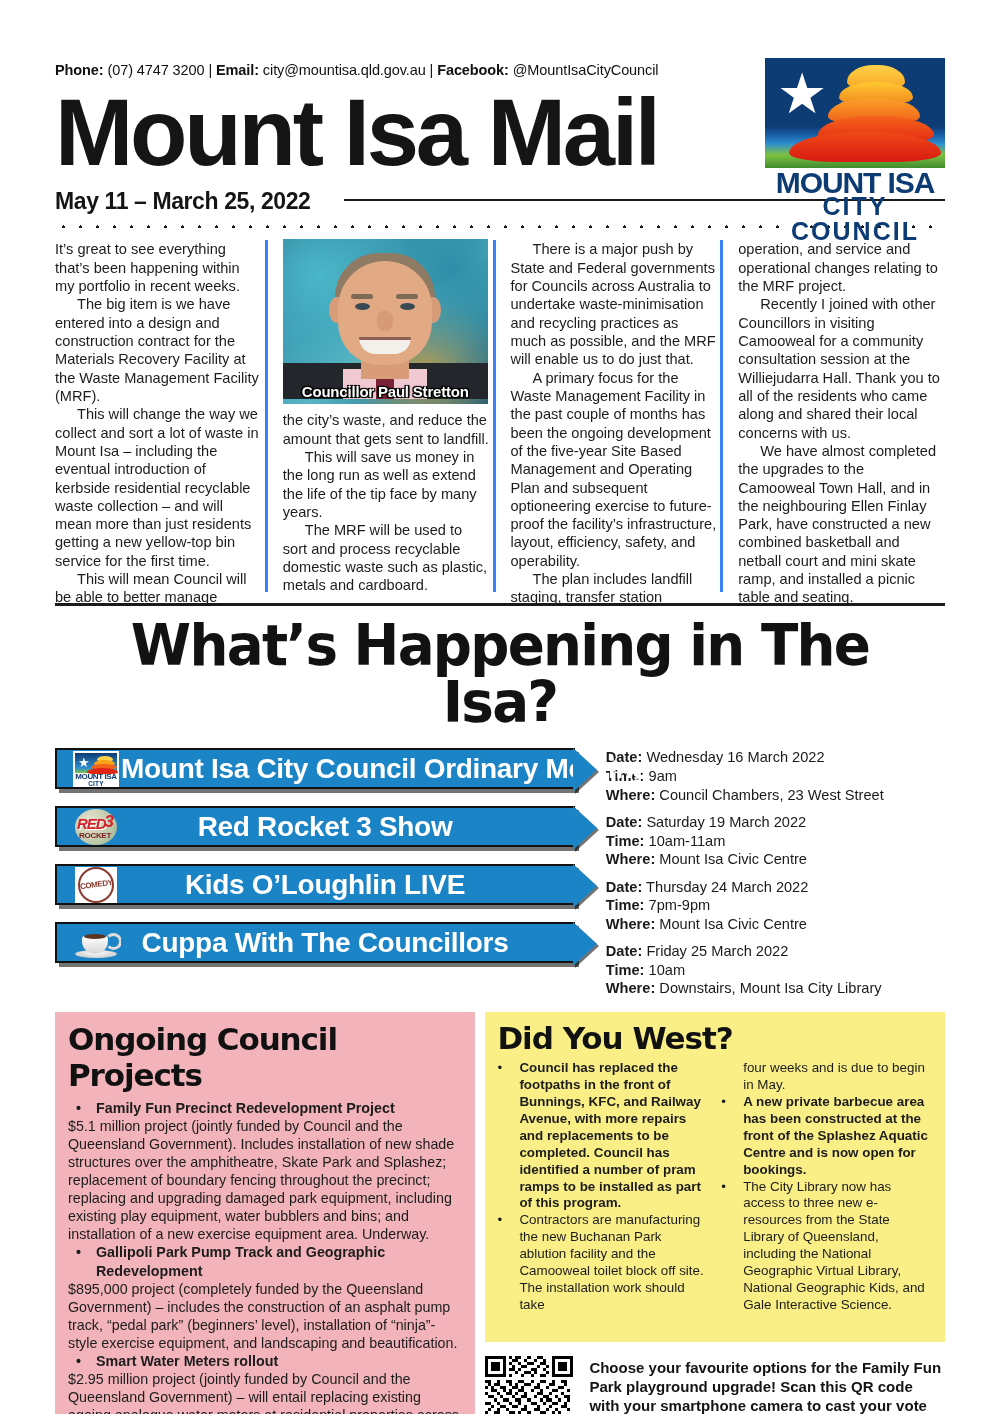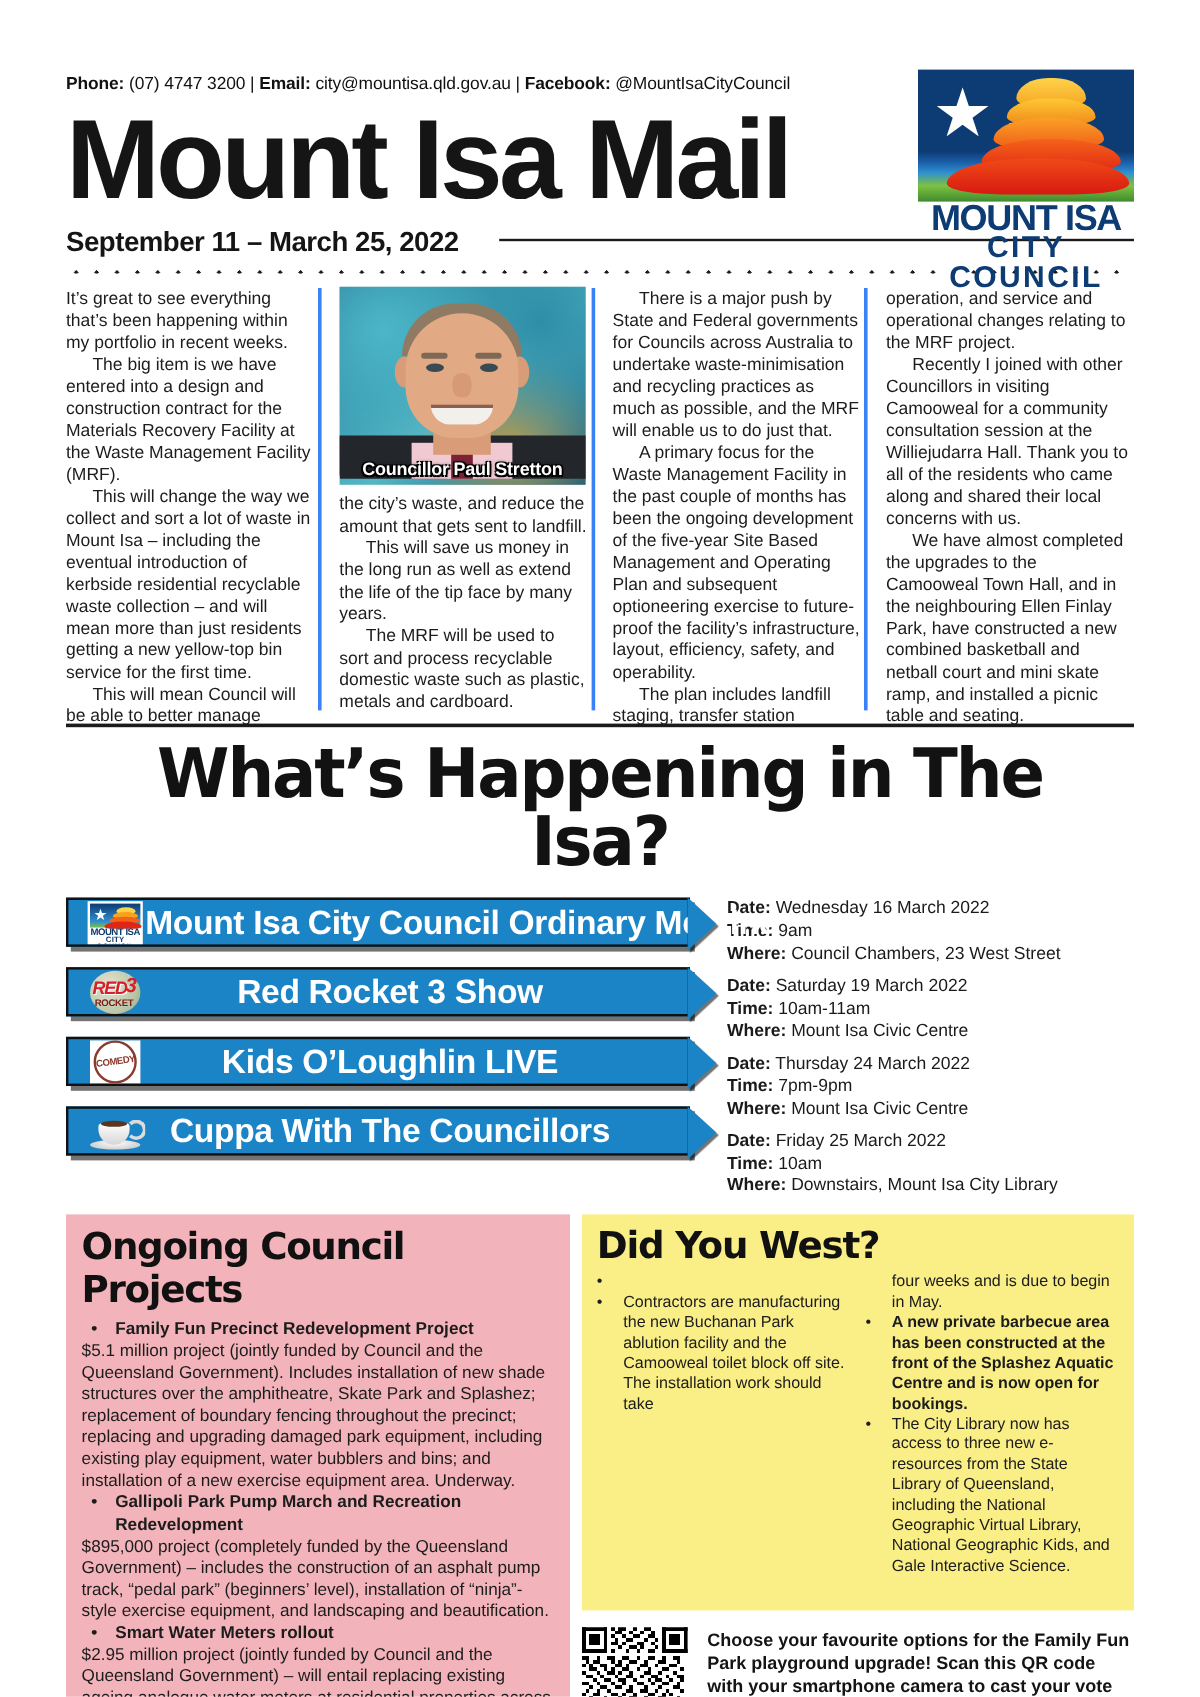--- a/index.html
+++ b/index.html
@@ -219,21 +219,21 @@
     <b>Email:</b>
     <span class="ul">city@mountisa.qld.gov.au</span>
     <span>|</span>
     <b>Facebook:</b>
     <span>@MountIsaCityCouncil</span>
   </div>
 
   <div class="masthead">Mount Isa Mail</div>
 
   <div class="dateline-row">
-    <div class="dateline">September 11 – March 25, 2022</div>
+    <div class="dateline">May 11 – March 25, 2022</div>
     <div class="dateline-rule"></div>
   </div>
 
   <div class="logo">
     <div class="pic">
       <span class="star star1">★</span>
       <span class="star star2">★</span>
       <span class="rock r1"></span>
       <span class="rock r2"></span>
       <span class="rock r3"></span>
@@ -414,21 +414,21 @@
       <div class="proj">
 
         <div class="bullet">
           <span class="b">•</span>
           <span class="t">Family Fun Precinct Redevelopment Project</span>
         </div>
         <p>$5.1 million project (jointly funded by Council and the Queensland Government). Includes installation of new shade structures over the amphitheatre, Skate Park and Splashez; replacement of boundary fencing throughout the precinct; replacing and upgrading damaged park equipment, including existing play equipment, water bubblers and bins; and installation of a new exercise equipment area. Underway.</p>
 
         <div class="bullet">
           <span class="b">•</span>
-          <span class="t">Gallipoli Park Pump March and Recreation Redevelopment</span>
+          <span class="t">Gallipoli Park Pump Track and Geographic Redevelopment</span>
         </div>
         <p>$895,000 project (completely funded by the Queensland Government) – includes the construction of an asphalt pump track, “pedal park” (beginners’ level), installation of “ninja”-style exercise equipment, and landscaping and beautification.</p>
 
         <div class="bullet">
           <span class="b">•</span>
           <span class="t">Smart Water Meters rollout</span>
         </div>
         <p>$2.95 million project (jointly funded by Council and the Queensland Government) – will entail replacing existing ageing analogue water meters at residential properties across Mount Isa; another 1500 Smart Water Meters will soon be installed.</p>
 
       </div>
@@ -436,20 +436,21 @@
 
     <div class="rightcol">
 
       <div class="yellowbox">
         <h2>Did You West?</h2>
         <div class="dyk-cols">
 
           <div class="dyk-col">
             <div class="dyk-item bold">
               <span class="b">•</span>
+              <span class="t">Council has replaced the footpaths in the front of Bunnings, KFC, and Railway Avenue, with more repairs and replacements to be completed. Council has identified a number of pram ramps to be installed as part of this program.</span>
             </div>
             <div class="dyk-item">
               <span class="b">•</span>
               <span class="t">Contractors are manufacturing the new Buchanan Park ablution facility and the Camooweal toilet block off site. The installation work should take</span>
             </div>
           </div>
 
           <div class="dyk-col right">
             <div class="dyk-cont">four weeks and is due to begin in May.</div>
             <div class="dyk-item bold">

